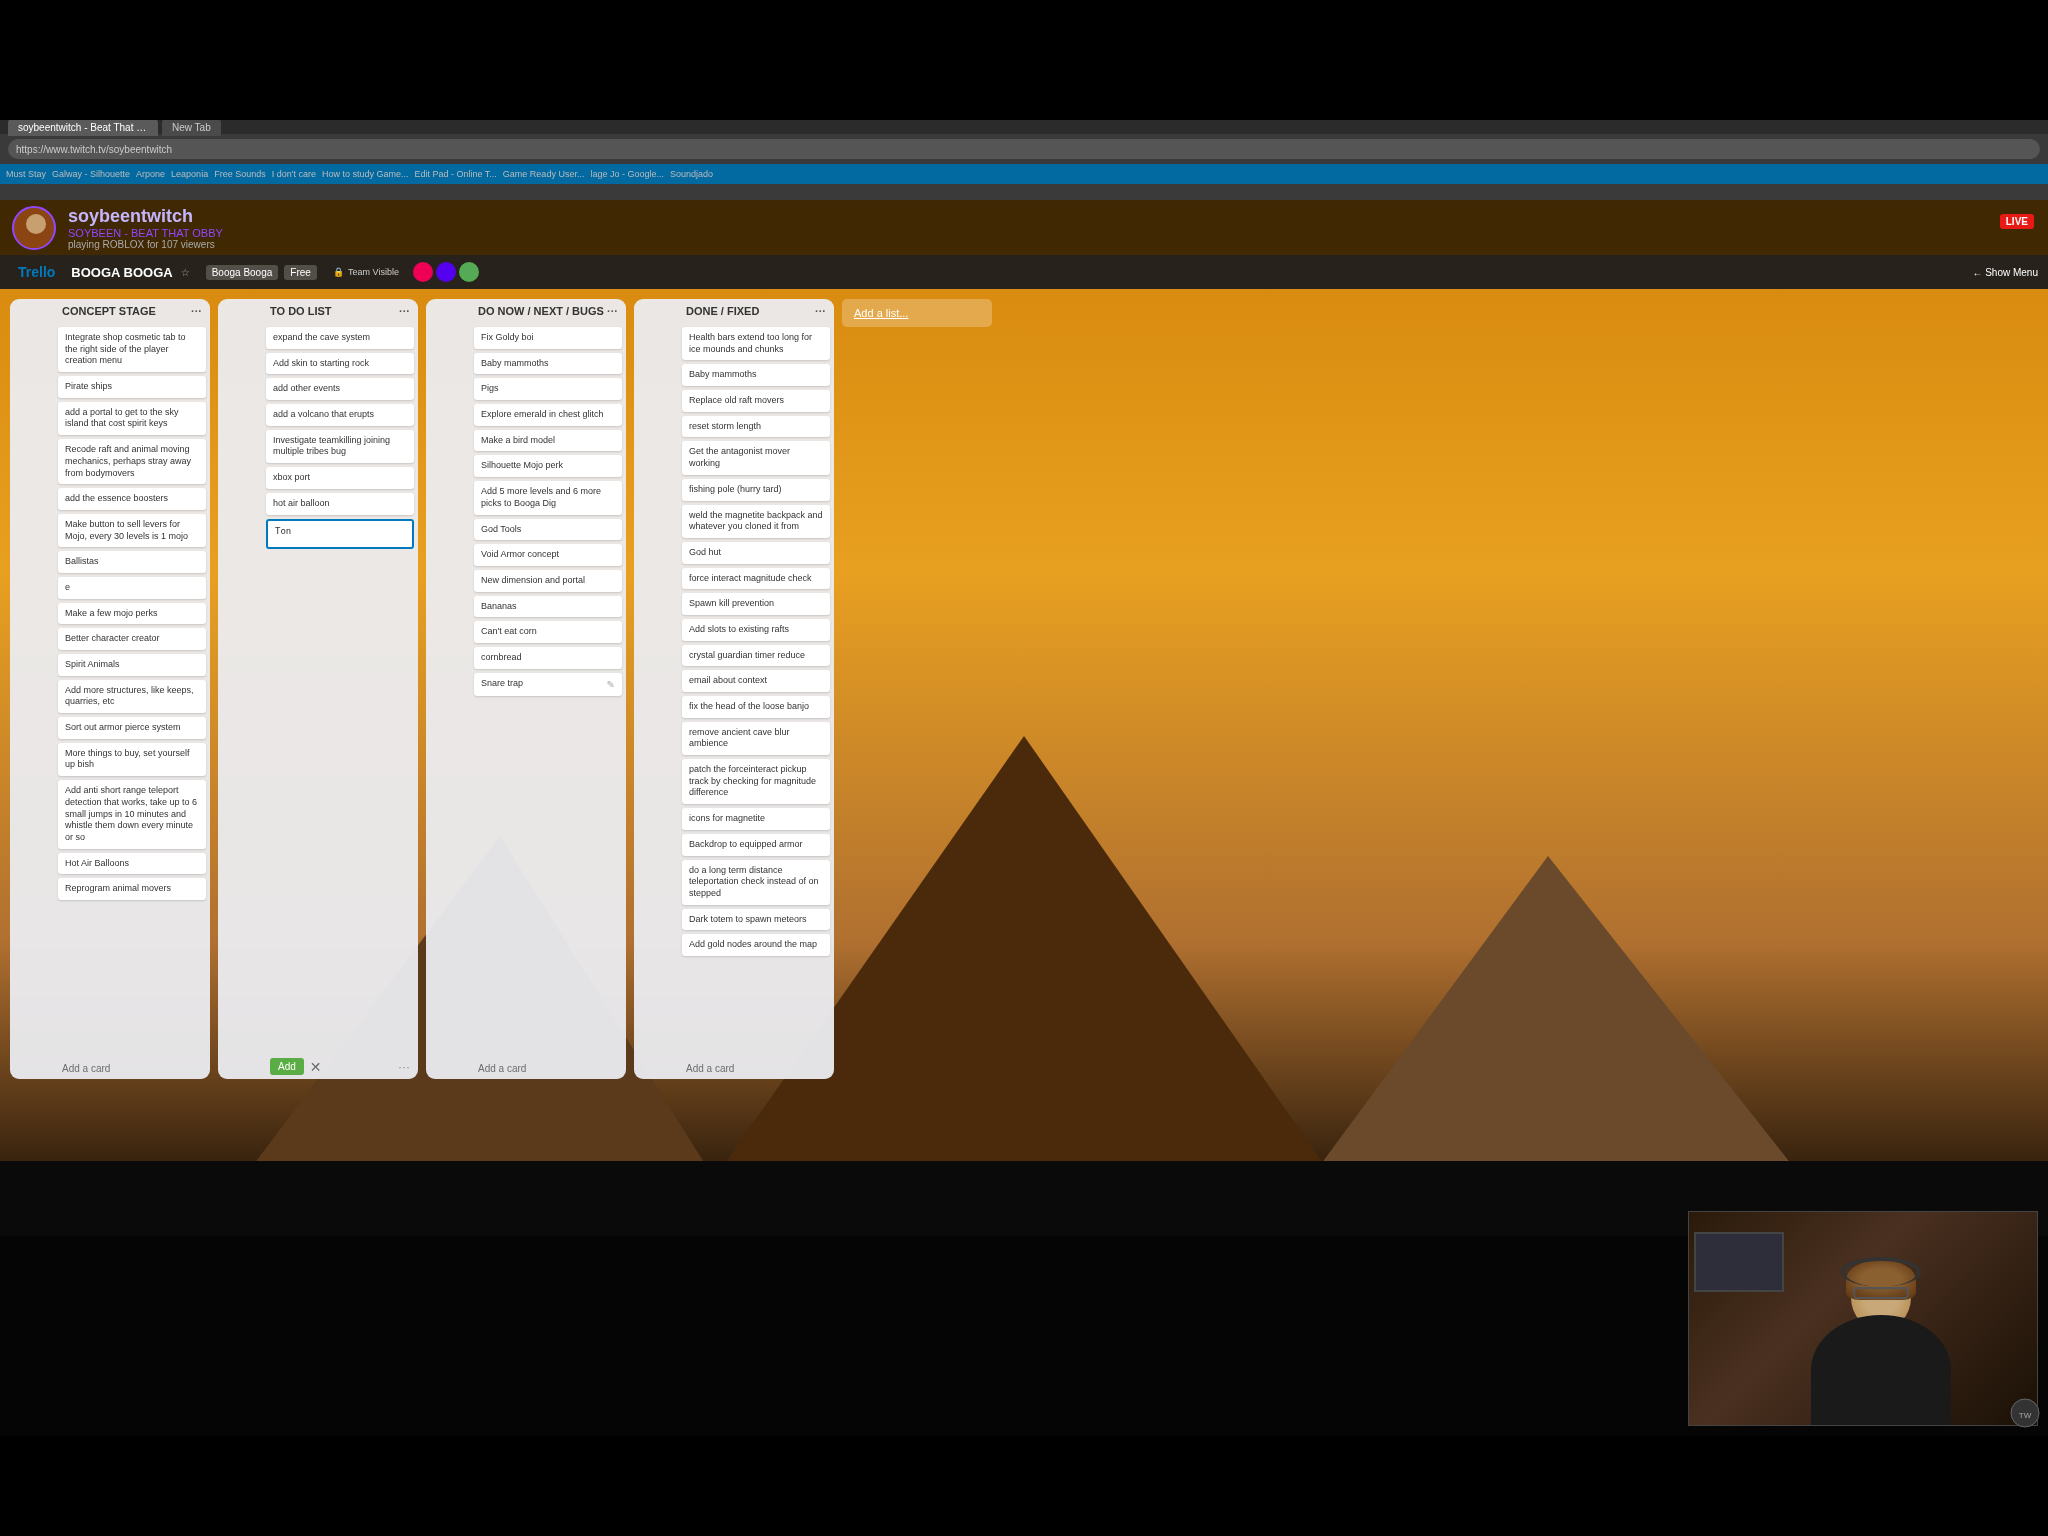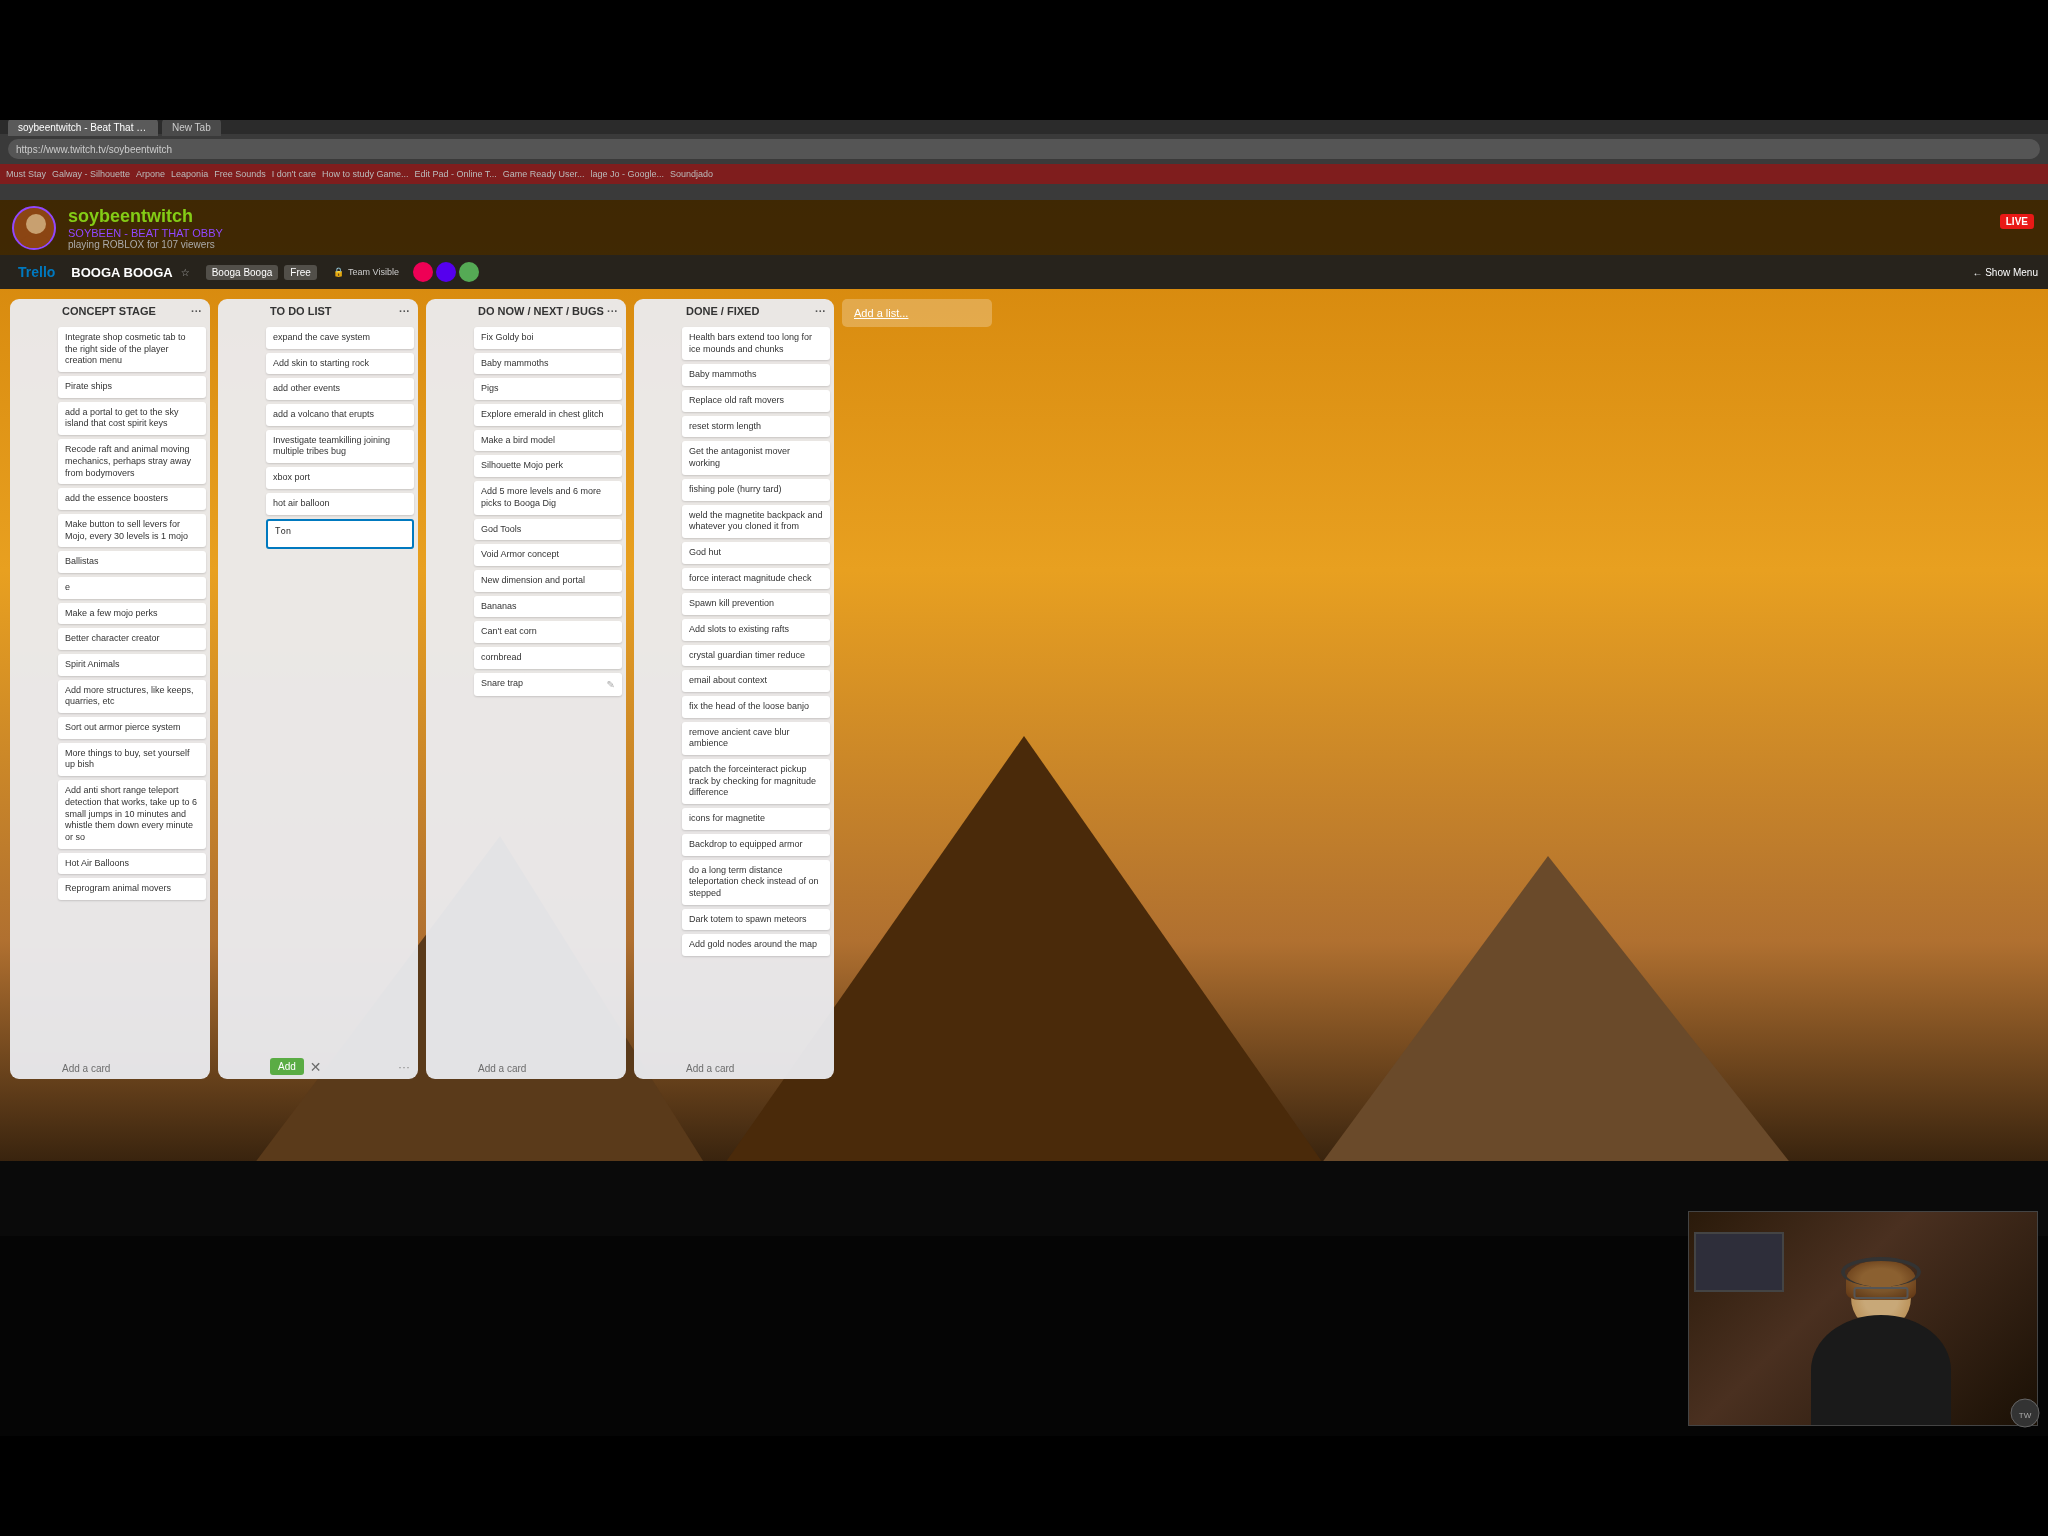--- a/index.html
+++ b/index.html
@@ -74,21 +74,21 @@
       background: #555;
       border: none;
       border-radius: 12px;
       color: #ccc;
       font-size: 10px;
       padding: 2px 8px;
       height: 20px;
     }
     .bookmarks-bar {
       height: 20px;
-      background: #7f1d1d;
+      background: #0369a1;
       display: flex;
       align-items: center;
       padding: 0 6px;
       gap: 6px;
       overflow: hidden;
     }
     .bookmark-item {
       color: #bbb;
       font-size: 9px;
       white-space: nowrap;
@@ -129,21 +129,21 @@
       border-radius: 50%;
       background: #8B4513;
       border: 2px solid #9147ff;
       overflow: hidden;
       flex-shrink: 0;
     }
     .streamer-info {
       flex: 1;
     }
     .streamer-name {
-      color: #84cc16;
+      color: #c4b5fd;
       font-size: 18px;
       font-weight: bold;
     }
     .streamer-game {
       color: #9147ff;
       font-size: 11px;
     }
     .streamer-viewers {
       color: #aaa;
       font-size: 10px;

